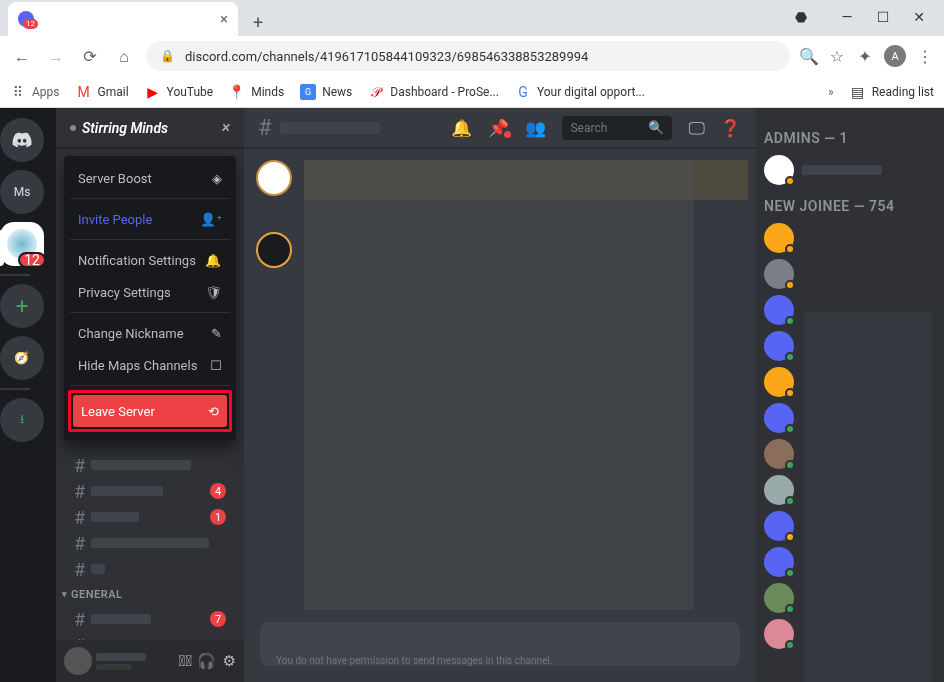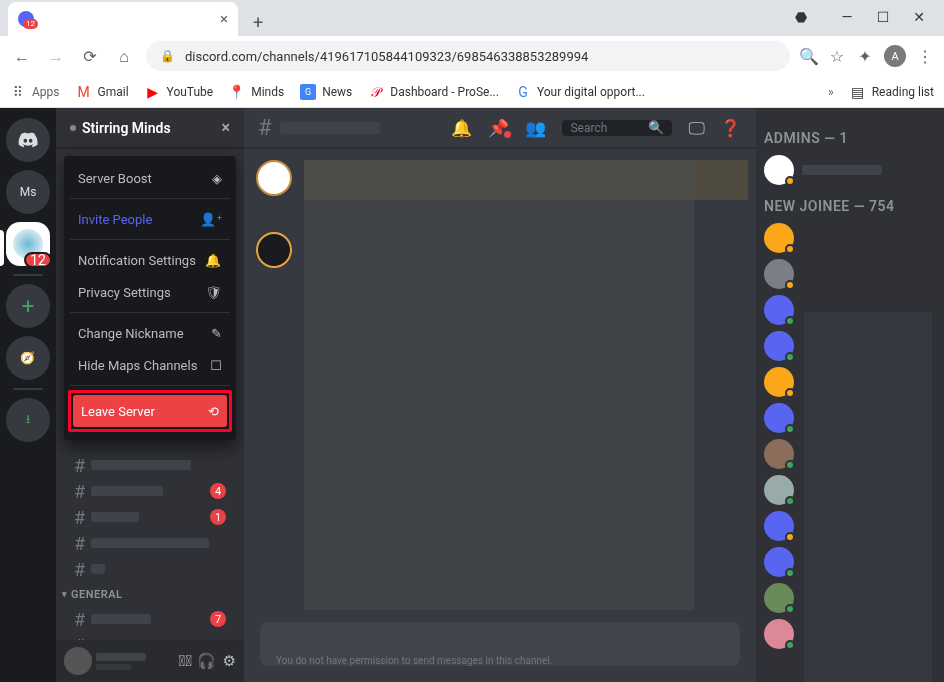--- a/index.html
+++ b/index.html
@@ -27,33 +27,33 @@
 
 .bookmarks { height: 32px; display: flex; align-items: center; padding: 0 10px; gap: 16px; font-size: 12px; color: #333; }
 .bm-item { display: flex; align-items: center; gap: 6px; }
 .bm-icon { width: 16px; height: 16px; display: flex; align-items: center; justify-content: center; font-size: 14px; }
 .bm-apps { color: #5f6368; }
 .bm-more { margin-left: auto; color: #666; }
 .reading-list { display: flex; align-items: center; gap: 6px; }
 
 
 .discord { height: 574px; display: flex; background: #202225; }
-.server-rail { width: 56px; background: #1a1b1e; display: flex; flex-direction: column; align-items: center; padding-top: 10px; gap: 8px; position: relative; }
+.server-rail { width: 56px; background: #1a1b1e; display: flex; flex-direction: column; align-items: flex-start; padding-top: 10px; gap: 8px; position: relative; }
 .server-pill { width: 44px; height: 44px; border-radius: 50%; background: #36393f; display: flex; align-items: center; justify-content: center; color: #dcddde; font-size: 12px; position: relative; }
 .server-pill.active { border-radius: 14px; background: #fff; }
 .server-pill.discord-logo { background: #36393f; }
 .server-pill .badge { position: absolute; bottom: -2px; right: -2px; background: #ed4245; color: #fff; font-size: 14px; border-radius: 8px; padding: 0 4px; border: 2px solid #1a1b1e; line-height: 12px; }
 .server-sep { width: 30px; height: 2px; background: #36393f; border-radius: 1px; }
 .server-pill.green { color: #3ba55d; font-size: 22px; }
 .server-pill.explore { background: #36393f; color: #3ba55d; }
 .server-pill.download { background: #36393f; color: #3ba55d; }
 .rail-indicator { position: absolute; left: 0; width: 4px; height: 10px; background: #fff; border-radius: 0 4px 4px 0; }
 
 .channel-col { width: 188px; background: #2f3136; display: flex; flex-direction: column; }
-.server-header { height: 40px; display: flex; align-items: center; padding: 0 14px; color: #fff; font-weight: 600; font-size: 14px; border-bottom: 1px solid #222; box-shadow: 0 1px 0 rgba(0,0,0,.2); }
+.server-header { height: 40px; display: flex; align-items: center; padding: 0 14px; color: #fff; font-weight: 600; font-size: 14px; border-bottom: 1px solid #222; box-shadow: 0 1px 0 rgba(0,0,0,.2); font-style: italic; }
 .server-header .dot { width: 6px; height: 6px; border-radius: 50%; background: #888; margin-right: 6px; }
 .server-header .close { margin-left: auto; color: #aaa; font-size: 16px; }
 
 .context-menu { background: #18191c; margin: 8px; border-radius: 4px; padding: 6px; box-shadow: 0 8px 16px rgba(0,0,0,.5); }
 .ctx-item { height: 32px; display: flex; align-items: center; padding: 0 8px; color: #b9bbbe; font-size: 13px; border-radius: 3px; justify-content: space-between; }
 .ctx-item.invite { color: #5865f2; }
 .ctx-item.leave { background: #ed4245; color: #fff; text-align: right; }
 .ctx-sep { height: 1px; background: #2e3033; margin: 4px 0; }
 .ctx-highlight { border: 3px solid #ff0028; margin: 2px -2px; padding: 2px; border-radius: 2px; }
 .ctx-icon { font-size: 13px; }
@@ -72,21 +72,21 @@
 .user-name { height: 8px; width: 50px; background: #404349; border-radius: 2px; margin-bottom: 3px; }
 .user-tag { height: 6px; width: 35px; background: #36393a; border-radius: 2px; }
 .user-icons { display: flex; gap: 6px; color: #b9bbbe; font-size: 15px; }
 
 .main-col { flex: 1; background: #36393f; display: flex; flex-direction: column; }
 .chan-header { height: 40px; display: flex; align-items: center; padding: 0 14px; border-bottom: 1px solid #2b2d31; box-shadow: 0 1px 0 rgba(0,0,0,.2); }
 .chan-header .hash { color: #72767d; font-size: 22px; margin-right: 8px; }
 .chan-header .name-redact { width: 100px; height: 12px; background: #404349; border-radius: 2px; }
 .header-icons { margin-left: auto; display: flex; align-items: center; gap: 16px; color: #b9bbbe; }
 .header-icons .icon { font-size: 17px; }
-.search-box { width: 110px; height: 16px; background: #202225; border-radius: 4px; display: flex; align-items: center; padding: 0 8px; color: #72767d; font-size: 12px; }
+.search-box { width: 110px; height: 24px; background: #202225; border-radius: 4px; display: flex; align-items: center; padding: 0 8px; color: #72767d; font-size: 12px; }
 .search-box .sicon { margin-left: auto; font-size: 13px; }
 
 .content-area { flex: 1; display: flex; position: relative; }
 .msg-gutter { width: 60px; padding: 12px 0; display: flex; flex-direction: column; align-items: center; gap: 36px; }
 .msg-avatar { width: 36px; height: 36px; border-radius: 50%; background: #fff; border: 2px solid #c78b3e; }
 .msg-avatar.b { background: #1a1b1e; border: 2px solid #e8a33d; }
 .big-placeholder { position: absolute; left: 60px; top: 12px; width: 390px; height: 450px; background: #4a4d52; opacity: .5; }
 .top-bar-strip { position: absolute; left: 60px; top: 12px; right: 8px; height: 40px; background: #7b6a3e; opacity: .35; }
 
 .input-row { height: 44px; margin: 0 16px 16px; background: #40444b; border-radius: 8px; display: flex; align-items: flex-end; padding: 0 16px; color: #72767d; font-size: 10px; }

